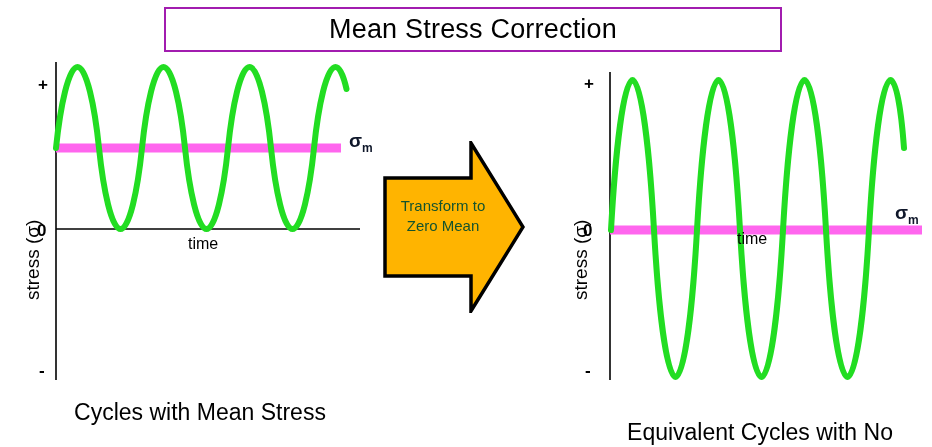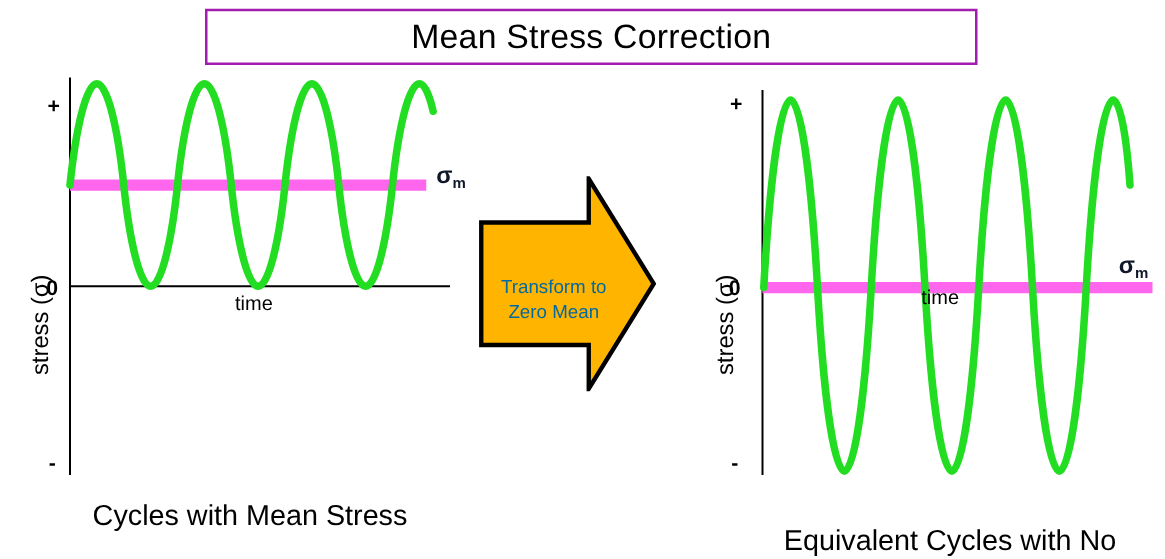--- a/index.html
+++ b/index.html
@@ -98,22 +98,21 @@
   }
   #arrow-label {
     position: absolute;
     left: 8px;
     top: 55px;
     width: 104px;
     text-align: center;
     font-size: 15px;
     line-height: 1.35;
     white-space: pre-line;
-    color: #0369a1;
-    margin-top: 24px;
+    color: #14532d;
   }
 </style>
 </head>
 <body>
 
 <div id="title-box">
   <span id="title-text">Mean Stress Correction</span>
 </div>
 
 <div class="panel" id="left-panel" style="left:0px; top:55px; width:380px; height:340px;">

